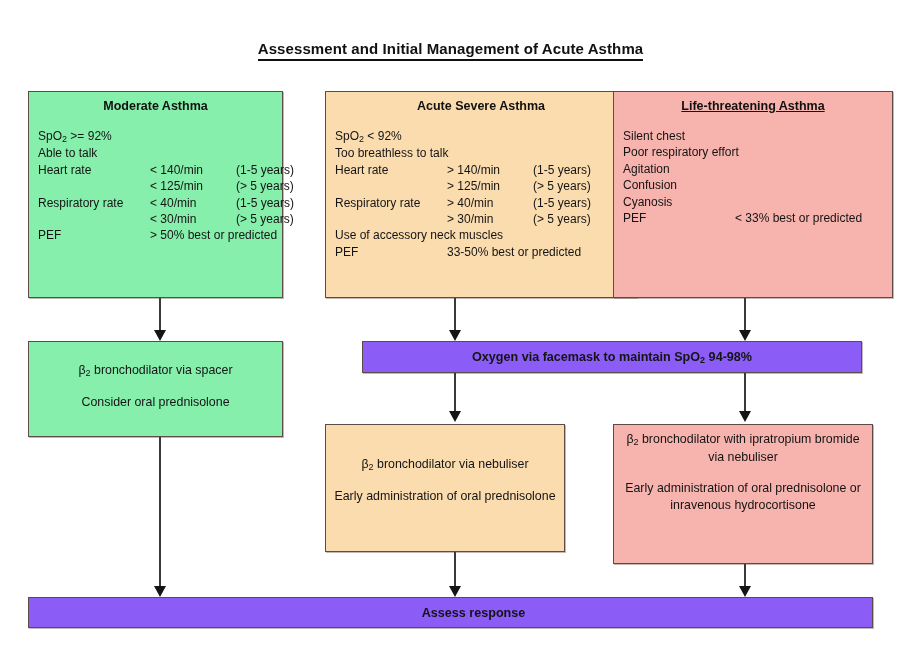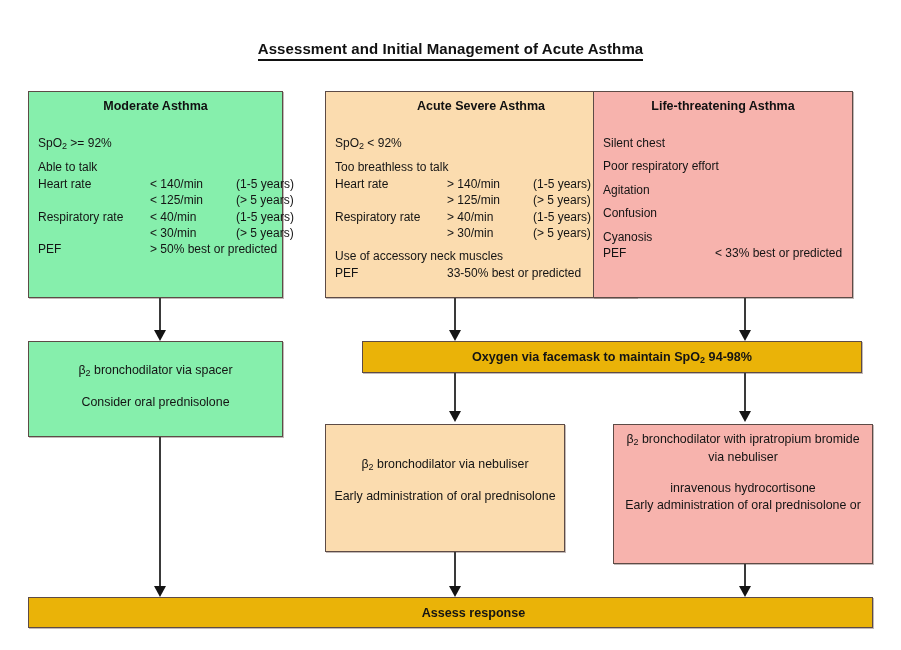--- a/index.html
+++ b/index.html
@@ -41,21 +41,21 @@
   .box {
     position: absolute;
     box-sizing: border-box;
     border: 1px solid #5d4b46;
     box-shadow: 1px 1px 0 rgba(120,100,95,0.45);
     color: #141414;
   }
   .box-yellow { background: #86efac; }
   .box-peach  { background: #fbdcaf; }
   .box-pink   { background: #f7b3ad; }
-  .box-salmon { background: #eab308; }
+  .box-salmon { background: #8b5cf6; }
 
   .box-title {
     text-align: center;
     font-weight: bold;
     font-size: 12.5px;
     margin-top: 7px;
     color: #111111;
   }
 
   
@@ -67,21 +67,21 @@
     line-height: 16.4px;
     color: #141414;
   }
   .crit .row {
     display: flex;
     white-space: nowrap;
   }
   .crit .c1 { width: 112px; flex: 0 0 112px; }
   .crit .c2 { width: 86px;  flex: 0 0 86px; }
   .crit .c3 { flex: 0 0 auto; }
-  .crit .full { flex: 1 1 auto; margin-top: 7px; }
+  .crit .full { flex: 1 1 auto; }
   .crit .wide2 { flex: 0 0 auto; }
 
   sub {
     font-size: 9px;
     vertical-align: baseline;
     position: relative;
     top: 2px;
   }
 
   
@@ -200,21 +200,21 @@
       <div class="row">
         <span class="full">Use of accessory neck muscles</span>
       </div>
       <div class="row">
         <span class="c1">PEF</span>
         <span class="wide2">33-50% best or predicted</span>
       </div>
     </div>
   </div>
 
-  <div class="box box-pink" style="left:593px; top:91px; width:260px; height:207px;">
+  <div class="box box-pink" style="left:613px; top:91px; width:280px; height:207px;text-decoration:underline;">
     <div class="box-title">Life-threatening Asthma</div>
     <div class="crit" style="top:36px;">
       <div class="row">
         <span class="full">Silent chest</span>
       </div>
       <div class="row">
         <span class="full">Poor respiratory effort</span>
       </div>
       <div class="row">
         <span class="full">Agitation</span>
@@ -267,22 +267,22 @@
       <div class="gap"></div>
       <div>Early administration of oral prednisolone</div>
     </div>
   </div>
 
   <div class="box box-pink" style="left:613px; top:424px; width:260px; height:140px;">
     <div class="tx" style="top:6px;">
       <div><span>β</span><sub>2</sub><span> bronchodilator with ipratropium bromide</span></div>
       <div>via nebuliser</div>
       <div class="gap"></div>
+      <div>Early administration of oral prednisolone or</div>
       <div>inravenous hydrocortisone</div>
-      <div>Early administration of oral prednisolone or</div>
     </div>
   </div>
 
   <div class="conn" style="left:159px; top:437px; height:152px;"></div>
   <div class="arrowhead" style="left:154px; top:586px;"></div>
 
   <div class="conn" style="left:454px; top:552px; height:37px;"></div>
   <div class="arrowhead" style="left:449px; top:586px;"></div>
 
   <div class="conn" style="left:744px; top:564px; height:25px;"></div>

